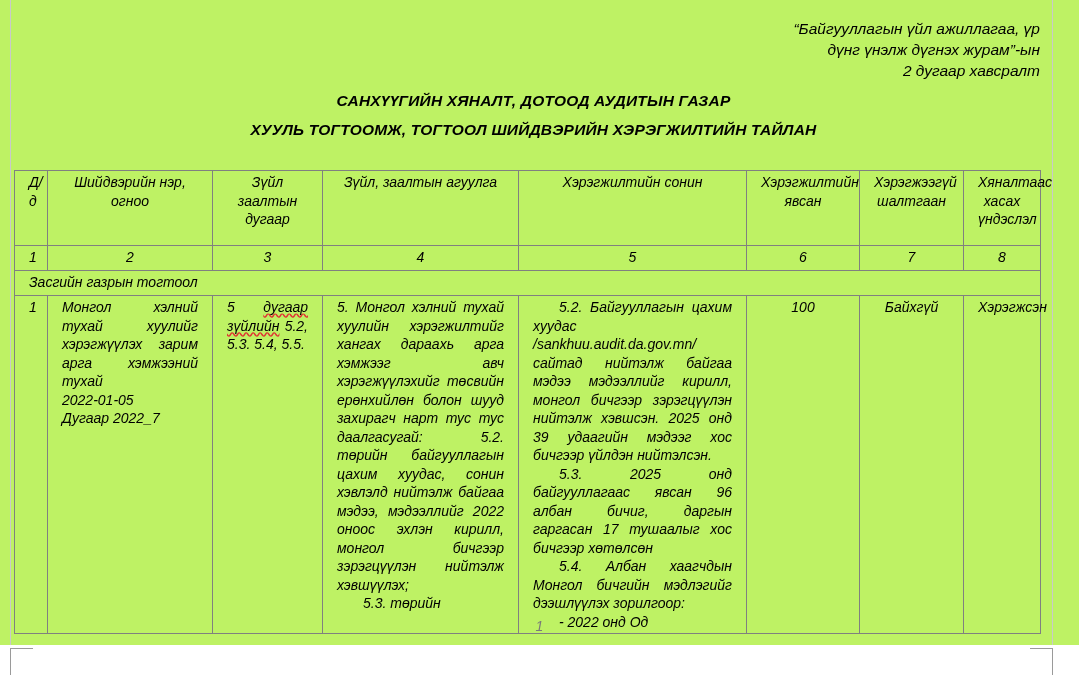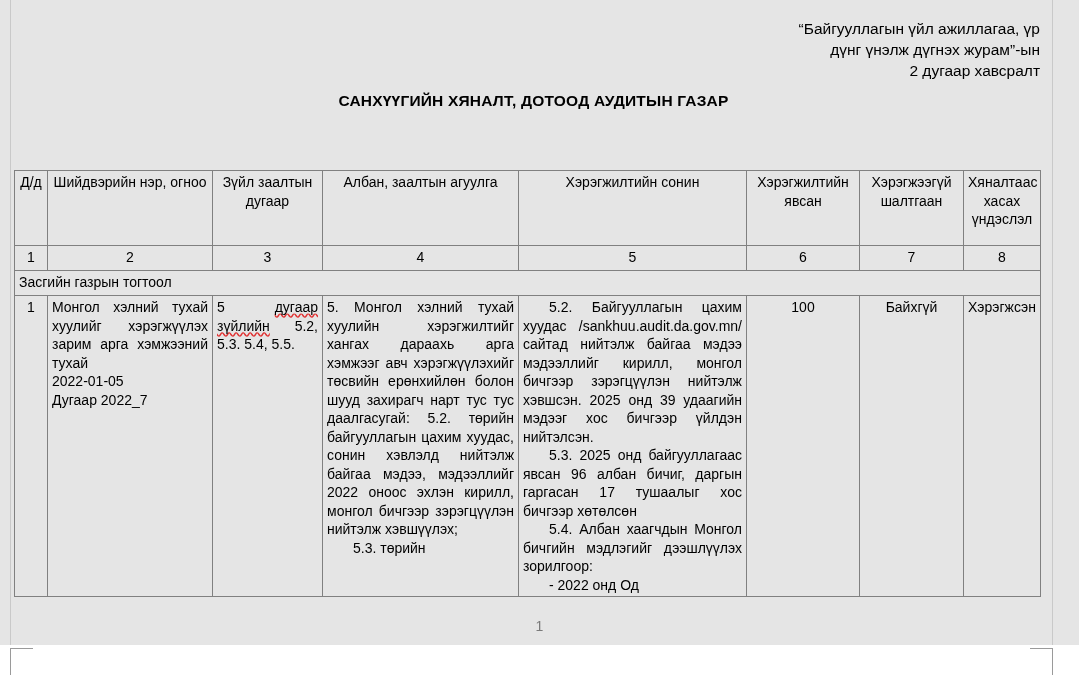--- a/index.html
+++ b/index.html
@@ -6,22 +6,23 @@
   body{
     width:1079px;height:680px;
     background:#ffffff;
     font-family:"Liberation Sans", sans-serif;
     color:#000000;
     overflow:hidden;
     position:relative;
   }
   .page{
     position:absolute;left:0;top:0;width:1079px;height:645px;
-    background:#e5e5e5;
+    background:#bef264;
     box-sizing:border-box;
+    font-style:italic;
   }
   
   .margin-guide{
     position:absolute;top:0;bottom:0;width:1px;background:#c9c9c9;
   }
   .margin-guide.left{left:10px;}
   .margin-guide.right{left:1052px;}
 
   .doc-header{
     position:absolute;
@@ -52,21 +53,21 @@
     left:14px;
     top:170px;
     width:1026px;
     border-collapse:collapse;
     table-layout:fixed;
     font-size:14px;
   }
   table.report td{
     border:1px solid #808080;
     vertical-align:top;
-    padding:2px 4px;
+    padding:2px 14px;
     line-height:18.5px;
   }
   td.c1{width:33px;}
   td.c2{width:165px;margin-left:24px;}
   td.c3{width:110px;}
   td.c4{width:196px;}
   td.c5{width:228px;}
   td.c6{width:113px;}
   td.c7{width:104px;}
   td.c8{width:77px;}
@@ -123,39 +124,40 @@
 
   <div class="margin-guide left"></div>
   <div class="margin-guide right"></div>
 
   <div class="doc-header">“Байгууллагын үйл ажиллагаа, үр
 дүнг үнэлж дүгнэх журам”-ын
 2 дугаар хавсралт</div>
 
   <div class="title-block">
     <div class="title-line">САНХҮҮГИЙН ХЯНАЛТ, ДОТООД АУДИТЫН ГАЗАР</div>
+    <div class="title-line">ХУУЛЬ ТОГТООМЖ, ТОГТООЛ ШИЙДВЭРИЙН ХЭРЭГЖИЛТИЙН ТАЙЛАН</div>
   </div>
 
   <table class="report">
     <colgroup>
       <col style="width:33px">
         <col style="width:165px">
         <col style="width:110px">
         <col style="width:196px">
       <col style="width:228px">
         <col style="width:113px">
         <col style="width:104px">
         <col style="width:77px">
     </colgroup>
     <tbody>
       <tr class="hdr">
         <td class="c1">Д/д</td>
         <td class="c2">Шийдвэрийн нэр, огноо</td>
         <td class="c3">Зүйл заалтын дугаар</td>
-        <td class="c4">Албан, заалтын агуулга</td>
+        <td class="c4">Зүйл, заалтын агуулга</td>
         <td class="c5">Хэрэгжилтийн сонин</td>
         <td class="c6">Хэрэгжилтийн явсан</td>
         <td class="c7">Хэрэгжээгүй шалтгаан</td>
         <td class="c8">Хяналтаас хасах үндэслэл</td>
       </tr>
 
       <tr class="numrow">
         <td>1</td>
         <td>2</td>
         <td>3</td>

